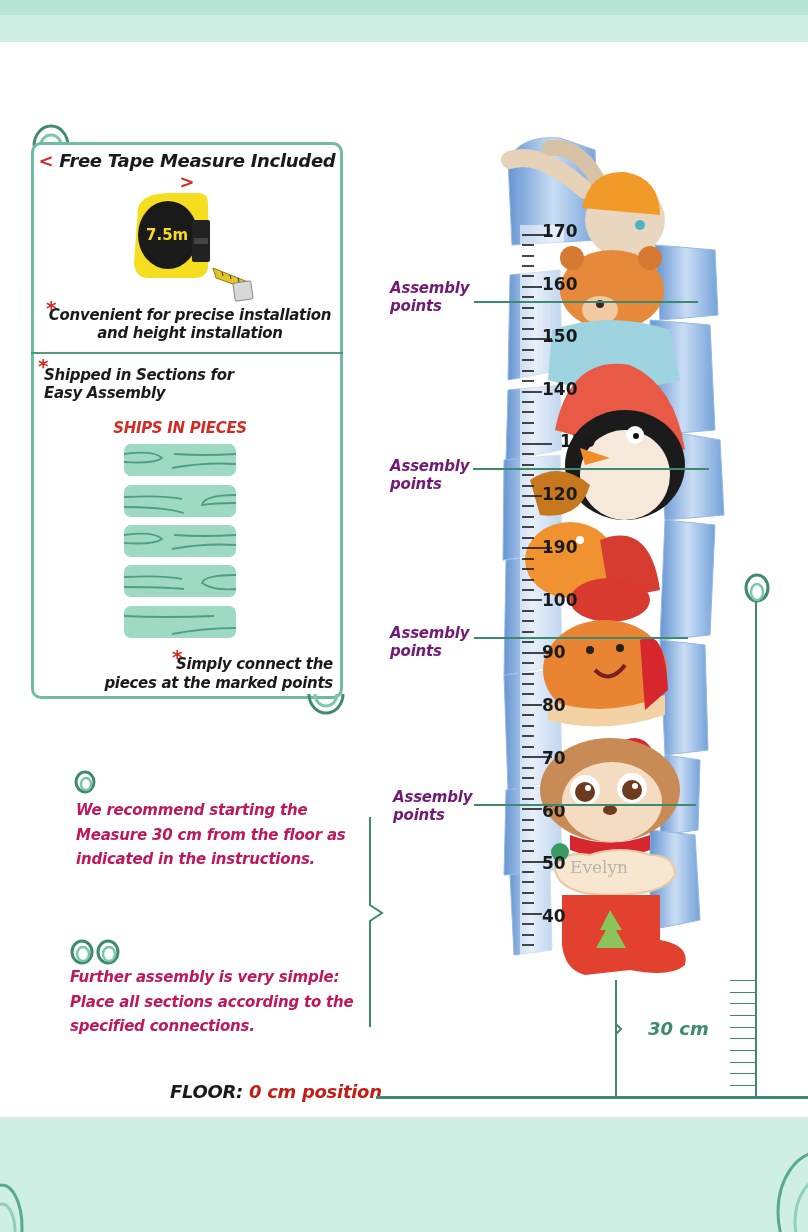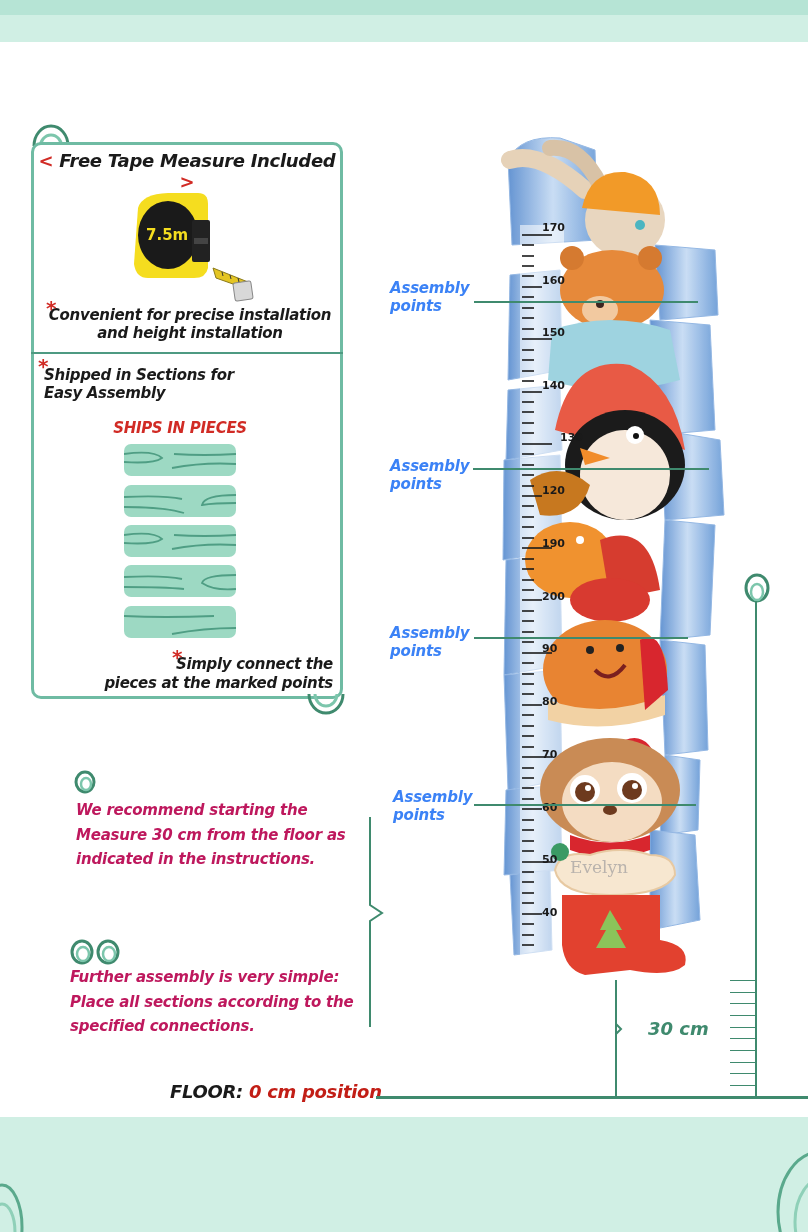--- a/index.html
+++ b/index.html
@@ -29,33 +29,33 @@
 
   .piece { left:124px; width:112px; height:32px; background:#9dd9c3; border-radius:7px; overflow:hidden; }
 
   .connect-text { left:100px; top:655px; width:233px; text-align:right; font-size:15px; line-height:19px; color:#1a1a1a; letter-spacing:-0.3px; }
   .connect-text .red-star { position:absolute; left:72px; top:-8px; }
 
   .step-text { font-size:15px; line-height:24.5px; color:#be185d; letter-spacing:-0.2px; }
   .step1 { left:76px; top:798px; width:290px; }
   .step2 { left:70px; top:965px; width:300px; }
 
-  .assembly-label { font-size:15px; line-height:18px; color:#3b82f6; letter-spacing:-0.2px; }
+  .assembly-label { font-size:15px; line-height:18px; color:#701a75; letter-spacing:-0.2px; }
   .assembly-line { height:2px; background:#3f8a6e; }
 
   .green-line { background:#3f8a6e; }
   .thirty { left:648px; top:1018px; font-size:18px; color:#3f8a6e; }
   .floor { left:170px; top:1081px; font-size:18px; color:#1a1a1a; letter-spacing:-0.3px; }
   .floor .red { color:#c21e16; }
 
   .tick-small { left:730px; width:25px; height:1px; background:#3f8a6e; }
 
   
   .chart { left:500px; top:130px; width:230px; height:850px; }
-  .ruler-num { position:absolute; font-family:"DejaVu Sans", sans-serif; font-weight:bold; font-size:11px; color:#1a1a1a; }
+  .ruler-num { position:absolute; font-family:"DejaVu Sans", sans-serif; font-weight:bold; font-size:17px; color:#1a1a1a; }
   .evelyn { position:absolute; font-family:"DejaVu Serif", serif; font-size:17px; color:#b9b3ad; }
 </style>
 </head>
 <body>
 
 <div class="abs top-band-dark"></div>
 <div class="abs top-band-light"></div>
 
 <svg class="abs" style="left:30px;top:110px;" width="42" height="40">
   <path d="M4 36 A17 20 0 0 1 38 36" fill="none" stroke="#3f8a6e" stroke-width="3"></path>
@@ -336,21 +336,21 @@
 </svg>
 
 <div class="abs" style="left:500px;top:130px;width:230px;height:850px;">
   <span class="ruler-num" style="left:42px;top:91px;">170</span>
   <span class="ruler-num" style="left:42px;top:144px;">160</span>
   <span class="ruler-num" style="left:42px;top:196px;">150</span>
   <span class="ruler-num" style="left:42px;top:249px;">140</span>
   <span class="ruler-num" style="left:42px;top:301px;margin-left:18px;">130</span>
   <span class="ruler-num" style="left:42px;top:354px;">120</span>
   <span class="ruler-num" style="left:42px;top:407px;">190</span>
-  <span class="ruler-num" style="left:42px;top:460px;">200</span>
+  <span class="ruler-num" style="left:42px;top:460px;">100</span>
   <span class="ruler-num" style="left:42px;top:512px;">90</span>
   <span class="ruler-num" style="left:42px;top:565px;">80</span>
   <span class="ruler-num" style="left:42px;top:618px;">70</span>
   <span class="ruler-num" style="left:42px;top:671px;">60</span>
   <span class="ruler-num" style="left:42px;top:723px;">50</span>
   <span class="ruler-num" style="left:42px;top:776px;">40</span>
   <span class="evelyn" style="left:70px;top:727px;">Evelyn</span>
 </div>
 
 <div class="abs assembly-label italic-bold" style="left:390px;top:279px;">

